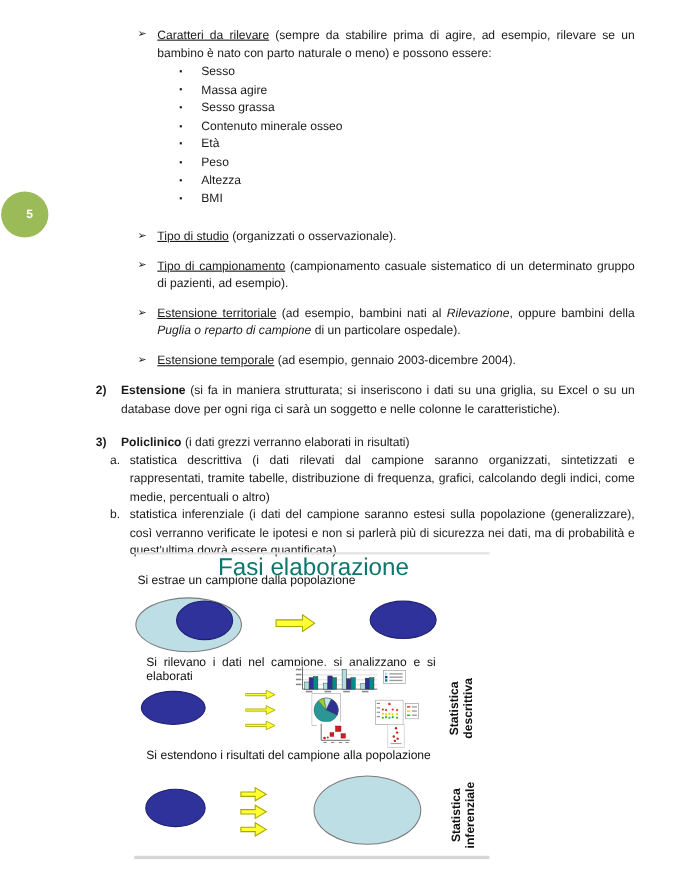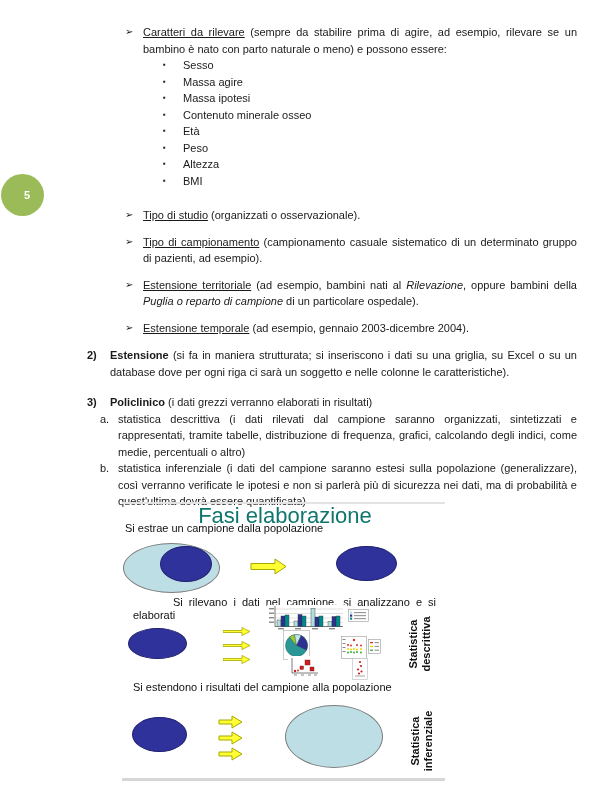--- a/index.html
+++ b/index.html
@@ -27,21 +27,21 @@
   .subitem { position:relative; padding-left:31px; text-align:justify; }
   .subitem .num { position:absolute; left:13px; top:0; }
 
   
   .diagram { position:absolute; left:120px; top:505px; width:340px; height:290px; }
   .slide-top-line { position:absolute; left:2px; top:-3px; width:323px; height:2px; background:#e3e3e3; }
   .slide-bottom-line { position:absolute; left:2px; top:273px; width:323px; height:3px; background:#d6d6d6; }
   .diag-title { position:absolute; left:0; top:-2px; width:330px; text-align:center; font-size:22px; color:#0f766e; }
   .cap { position:absolute; font-size:11px; color:#111; white-space:nowrap; }
   .cap1 { left:5px; top:17px; }
-  .cap2 { left:13px; top:91px; word-spacing:3px;margin-left:40px; }
+  .cap2 { left:13px; top:91px; word-spacing:3px; }
   .cap2b { left:13px; top:104px; }
   .cap3 { left:13px; top:176px; }
   .ellipse { position:absolute; border-radius:50%; }
   .pop1 { left:3px; top:38px; width:97px; height:50px; background:#bcdee4; border:1px solid #7d7d7d; }
   .samp1 { left:40px; top:41px; width:52px; height:36px; background:#30329b; border:1px solid #1f2070; }
   .samp1b { left:216px; top:41px; width:61px; height:35px; background:#30329b; border:1px solid #1f2070; }
   .samp2 { left:8px; top:123px; width:59px; height:31px; background:#30329b; border:1px solid #1f2070; }
   .samp3 { left:12px; top:212px; width:55px; height:35px; background:#30329b; border:1px solid #1f2070; }
   .pop3 { left:165px; top:200px; width:98px; height:63px; background:#bcdee4; border:1px solid #7d7d7d; }
   .absx { position:absolute; }
@@ -61,21 +61,21 @@
 
   <div class="content">
 
     <div class="bullet">
       <span class="marker">➢</span>
       <span class="u">Caratteri da rilevare</span><span> (sempre da stabilire prima di agire, ad esempio, rilevare se un bambino è nato con parto naturale o meno) e possono essere:</span>
     </div>
     <ul class="sq">
       <li><span class="sqm">▪</span><span>Sesso</span></li>
       <li><span class="sqm">▪</span><span>Massa agire</span></li>
-      <li><span class="sqm">▪</span><span>Massa ipotesi</span></li>
+      <li><span class="sqm">▪</span><span>Sesso grassa</span></li>
       <li><span class="sqm">▪</span><span>Contenuto minerale osseo</span></li>
       <li><span class="sqm">▪</span><span>Età</span></li>
       <li><span class="sqm">▪</span><span>Peso</span></li>
       <li><span class="sqm">▪</span><span>Altezza</span></li>
       <li><span class="sqm">▪</span><span>BMI</span></li>
     </ul>
 
     <div class="bullet mt18">
       <span class="marker">➢</span>
       <span class="u">Tipo di studio</span><span> (organizzati o osservazionale).</span>

